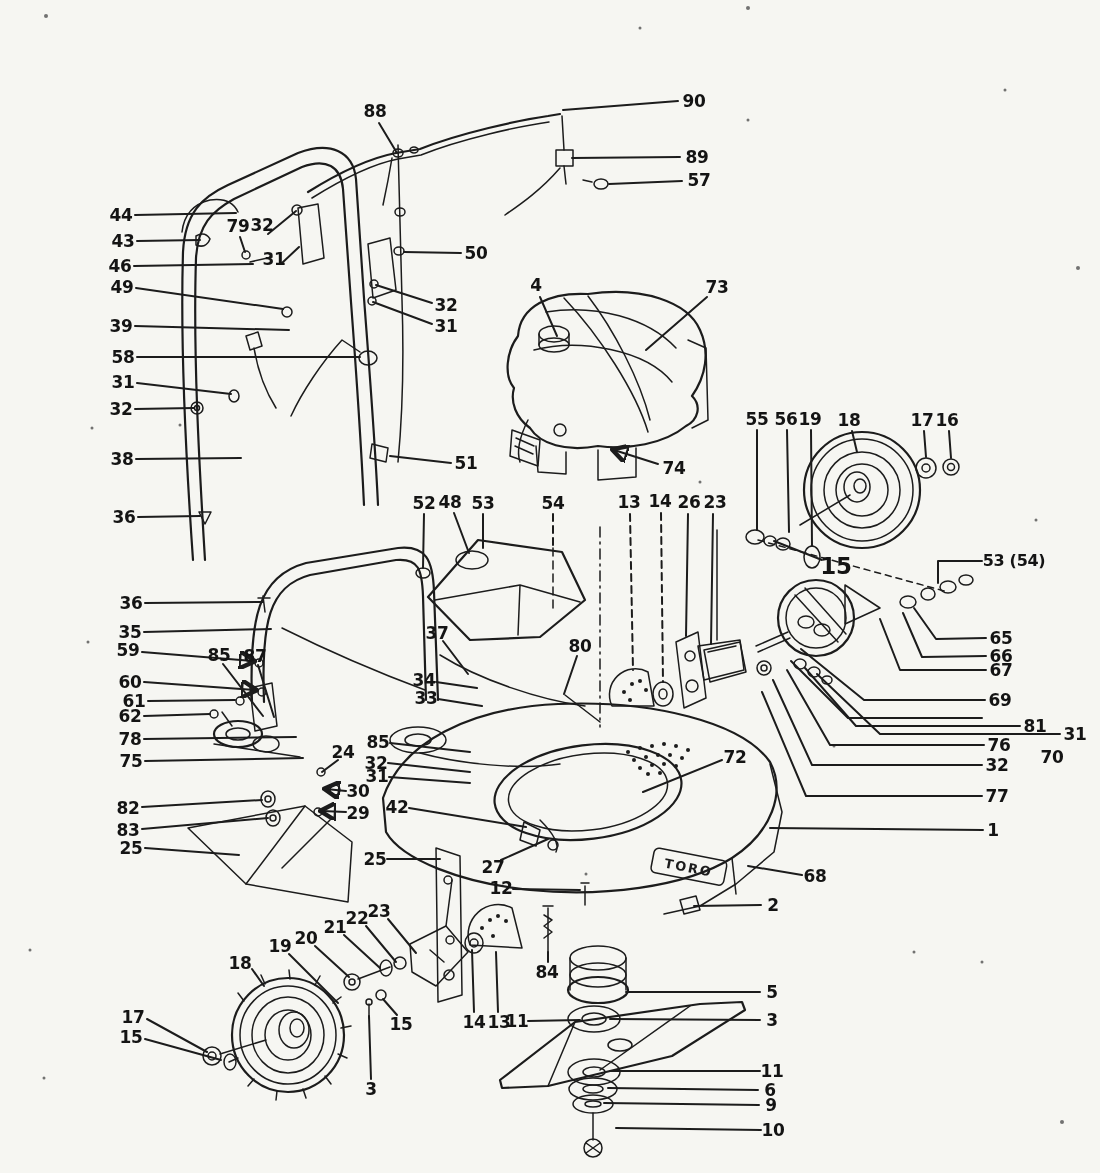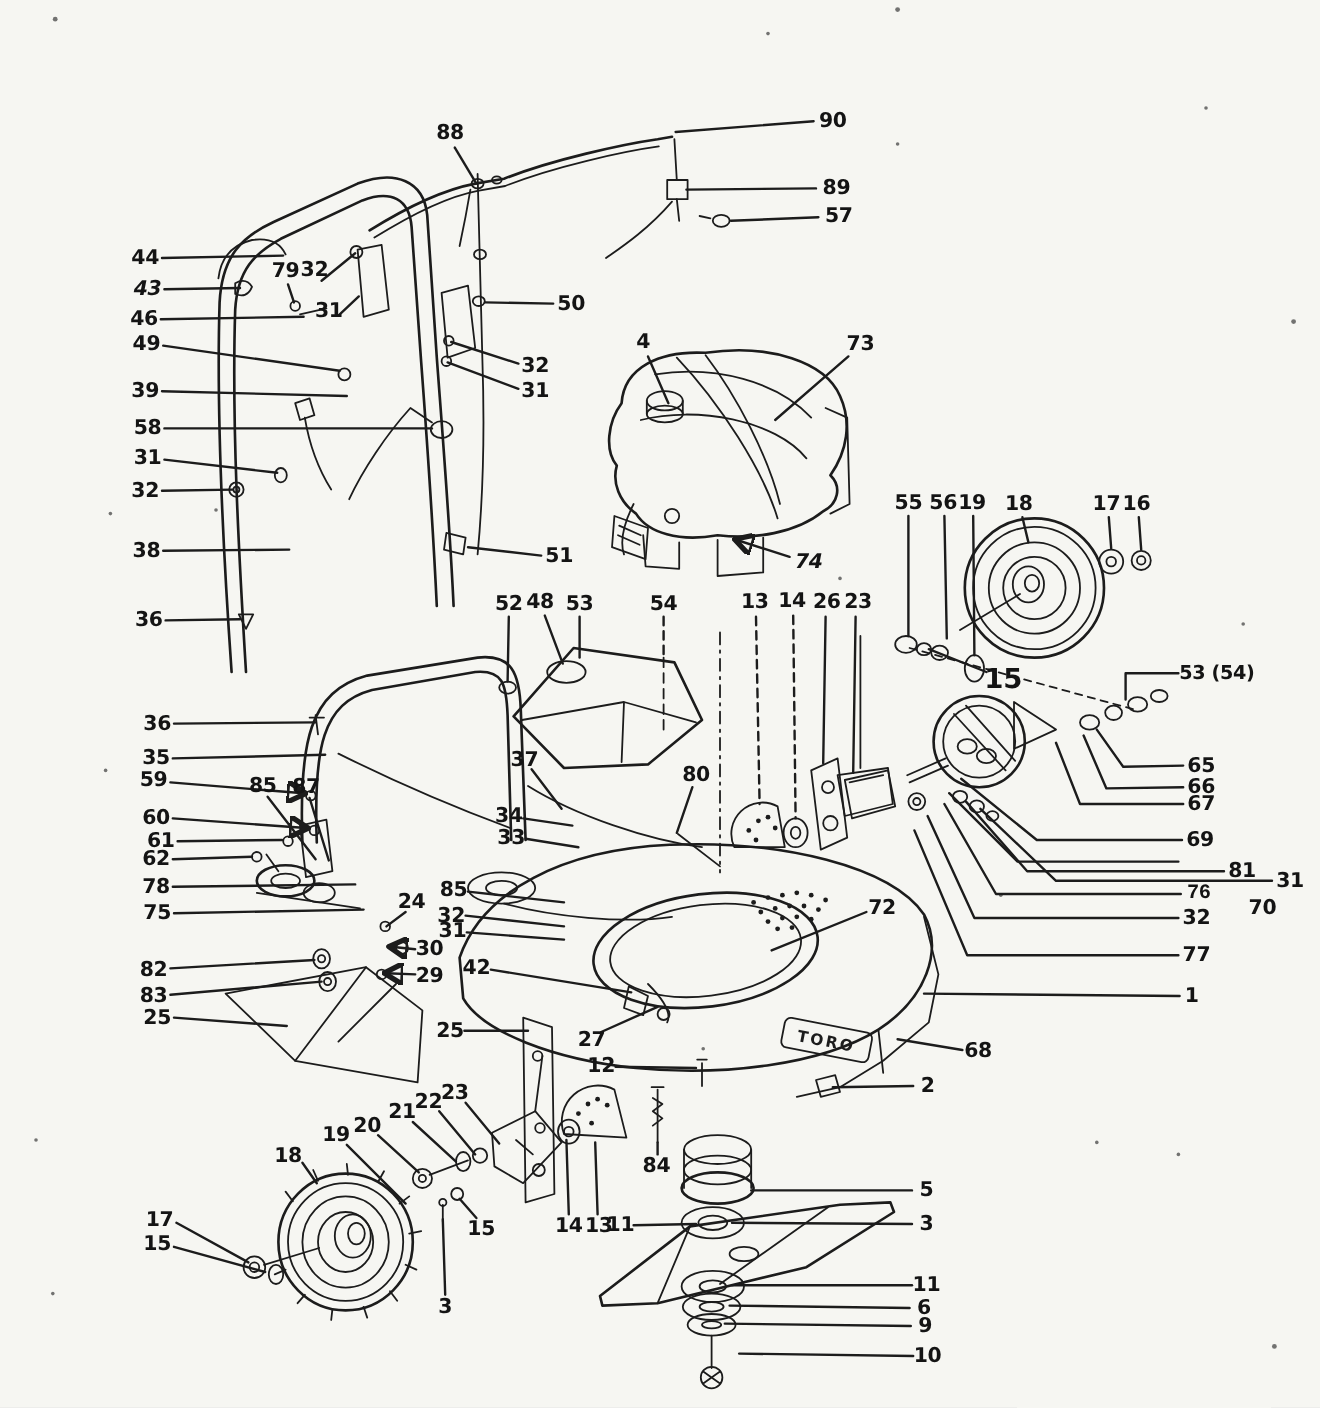--- a/index.html
+++ b/index.html
@@ -402,21 +402,21 @@
         <polyline points="761,1130 616,1128"></polyline>
       </g>
   </svg>
 
   <div id="callouts">
       <span class="callout" style="left: 375px; top: 111px;">88</span>
       <span class="callout" style="left: 694px; top: 101px;">90</span>
       <span class="callout" style="left: 697px; top: 157px;">89</span>
       <span class="callout" style="left: 699px; top: 180px;">57</span>
       <span class="callout" style="left: 121px; top: 215px;">44</span>
-      <span class="callout" style="left: 123px; top: 241px; font-style: italic;">43</span>
+      <span class="callout" style="left: 123px; top: 241px;">43</span>
       <span class="callout" style="left: 120px; top: 266px;">46</span>
       <span class="callout" style="left: 122px; top: 287px;">49</span>
       <span class="callout" style="left: 121px; top: 326px;">39</span>
       <span class="callout" style="left: 123px; top: 357px;">58</span>
       <span class="callout" style="left: 123px; top: 382px;">31</span>
       <span class="callout" style="left: 121px; top: 409px;">32</span>
       <span class="callout" style="left: 122px; top: 459px;">38</span>
       <span class="callout" style="left: 124px; top: 517px;">36</span>
       <span class="callout" style="left: 131px; top: 603px;">36</span>
       <span class="callout" style="left: 130px; top: 632px;">35</span>
@@ -431,21 +431,21 @@
       <span class="callout" style="left: 131px; top: 848px;">25</span>
       <span class="callout" style="left: 238px; top: 226px;">79</span>
       <span class="callout" style="left: 262px; top: 225px;">32</span>
       <span class="callout" style="left: 274px; top: 259px;">31</span>
       <span class="callout" style="left: 476px; top: 253px;">50</span>
       <span class="callout" style="left: 446px; top: 305px;">32</span>
       <span class="callout" style="left: 446px; top: 326px;">31</span>
       <span class="callout" style="left: 466px; top: 463px;">51</span>
       <span class="callout" style="left: 536px; top: 285px;">4</span>
       <span class="callout" style="left: 717px; top: 287px;">73</span>
-      <span class="callout" style="left: 674px; top: 468px; font-style: italic;">74</span>
+      <span class="callout" style="left: 674px; top: 468px;">74</span>
       <span class="callout" style="left: 424px; top: 503px;">52</span>
       <span class="callout" style="left: 450px; top: 502px;">48</span>
       <span class="callout" style="left: 483px; top: 503px;">53</span>
       <span class="callout" style="left: 553px; top: 503px;">54</span>
       <span class="callout" style="left: 629px; top: 502px;">13</span>
       <span class="callout" style="left: 660px; top: 501px;">14</span>
       <span class="callout" style="left: 689px; top: 502px;">26</span>
       <span class="callout" style="left: 715px; top: 502px;">23</span>
       <span class="callout" style="left: 437px; top: 633px;">37</span>
       <span class="callout" style="left: 580px; top: 646px;">80</span>
@@ -475,21 +475,21 @@
       <span class="callout" style="left: 947px; top: 420px;">16</span>
       <span class="callout" style="left: 836px; top: 566px; font-size: 23px;">15</span>
       <span class="callout" style="left: 1014px; top: 560px; font-size: 16px;">53 (54)</span>
       <span class="callout" style="left: 1001px; top: 638px;">65</span>
       <span class="callout" style="left: 1001px; top: 656px;">66</span>
       <span class="callout" style="left: 1001px; top: 670px;">67</span>
       <span class="callout" style="left: 1000px; top: 700px;">69</span>
       <span class="callout" style="left: 1052px; top: 718px; margin-top: 39px;">70</span>
       <span class="callout" style="left: 1035px; top: 726px;">81</span>
       <span class="callout" style="left: 1075px; top: 734px;">31</span>
-      <span class="callout" style="left: 999px; top: 745px; font-family: Liberation Mono, monospace;">76</span>
+      <span class="callout" style="left: 999px; top: 745px;">76</span>
       <span class="callout" style="left: 997px; top: 765px;">32</span>
       <span class="callout" style="left: 997px; top: 796px;">77</span>
       <span class="callout" style="left: 240px; top: 963px;">18</span>
       <span class="callout" style="left: 280px; top: 946px;">19</span>
       <span class="callout" style="left: 306px; top: 938px;">20</span>
       <span class="callout" style="left: 335px; top: 927px;">21</span>
       <span class="callout" style="left: 357px; top: 918px;">22</span>
       <span class="callout" style="left: 379px; top: 911px;">23</span>
       <span class="callout" style="left: 133px; top: 1017px;">17</span>
       <span class="callout" style="left: 131px; top: 1037px;">15</span>

